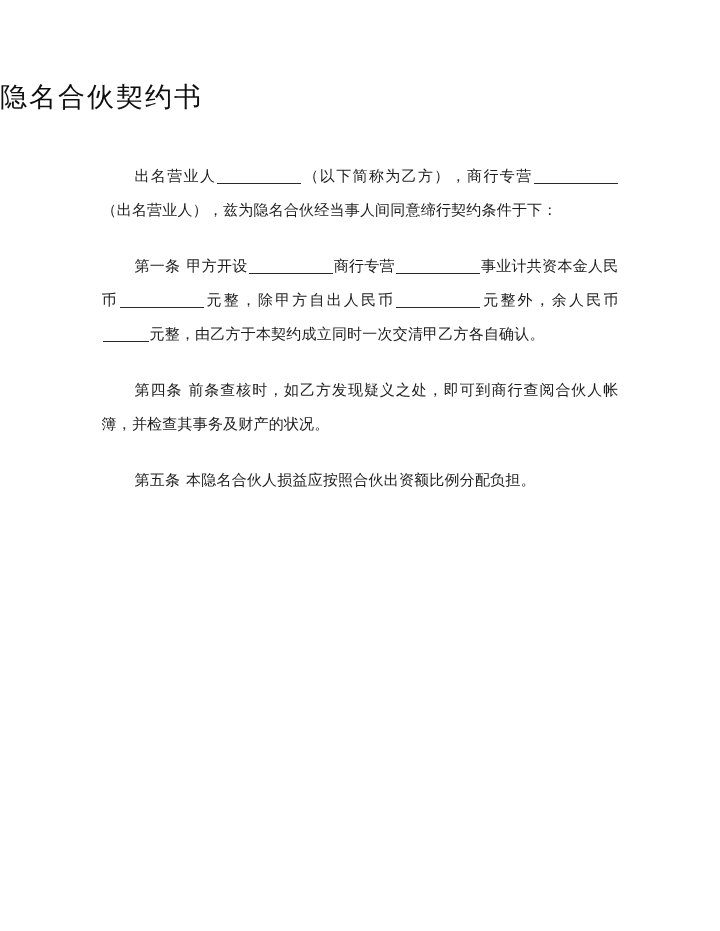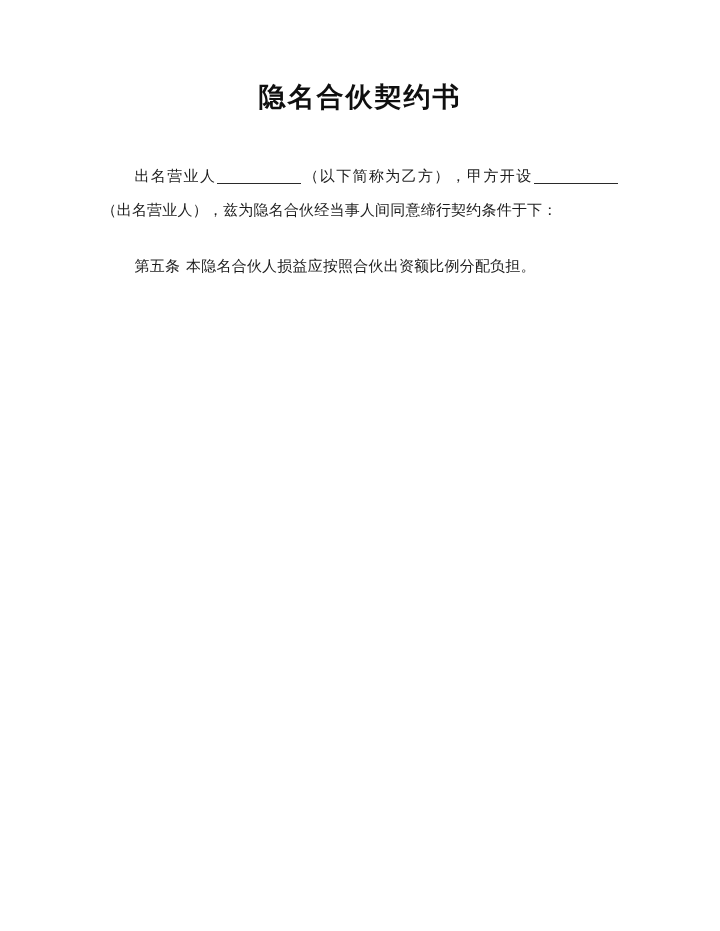--- a/index.html
+++ b/index.html
@@ -17,23 +17,22 @@
   .page {
     position: relative;
     width: 720px;
     height: 931px;
     background: #ffffff;
     box-sizing: border-box;
     padding: 0;
     overflow: hidden;
   }
   .doc-title {
-    text-align: center;
     font-size: 27px;
-    font-weight: bold;
+    font-weight: normal;
     letter-spacing: 2px;
     color: #0f0f0f;
     margin: 0;
     padding-top: 80px;
     line-height: 1.25;
   }
   .body-block {
     margin: 0 auto;
     width: 517px;
     padding-top: 45px;
@@ -75,22 +74,24 @@
 </style>
 </head>
 <body>
 
 <div class="page">
 
   <h1 class="doc-title">隐名合伙契约书</h1>
 
   <div class="body-block">
 
-    <p class="para indent gap-pre"><span>出名营业人</span><span class="blank w-long"></span><span>（以下简称为乙方），甲方开设</span><span class="blank w-long"></span><span>（出名营业人），兹为隐名合伙经当事人间同意缔行契约条件于下：</span></p>
+    <p class="para indent gap-pre"><span>出名营业人</span><span class="blank w-long"></span><span>（以下简称为乙方），商行专营</span><span class="blank w-long"></span><span>（出名营业人），兹为隐名合伙经当事人间同意缔行契约条件于下：</span></p>
+
+    <p class="para indent gap-art"><span class="art-no">第一条</span><span>甲方开设</span><span class="blank w-long"></span><span>商行专营</span><span class="blank w-long"></span><span>事业计共资本金人民币</span><span class="blank w-long"></span><span>元整，除甲方自出人民币</span><span class="blank w-long"></span><span>元整外，余人民币</span><span class="blank w-short"></span><span>元整，由乙方于本契约成立同时一次交清甲乙方各自确认。</span></p>
 
 
 
-
+    <p class="para indent gap-art"><span class="art-no">第四条</span><span>前条查核时，如乙方发现疑义之处，即可到商行查阅合伙人帐簿，并检查其事务及财产的状况。</span></p>
 
     <p class="para indent"><span class="art-no">第五条</span><span>本隐名合伙人损益应按照合伙出资额比例分配负担。</span></p>
 
   </div>
 </div>
 
 </body></html>

